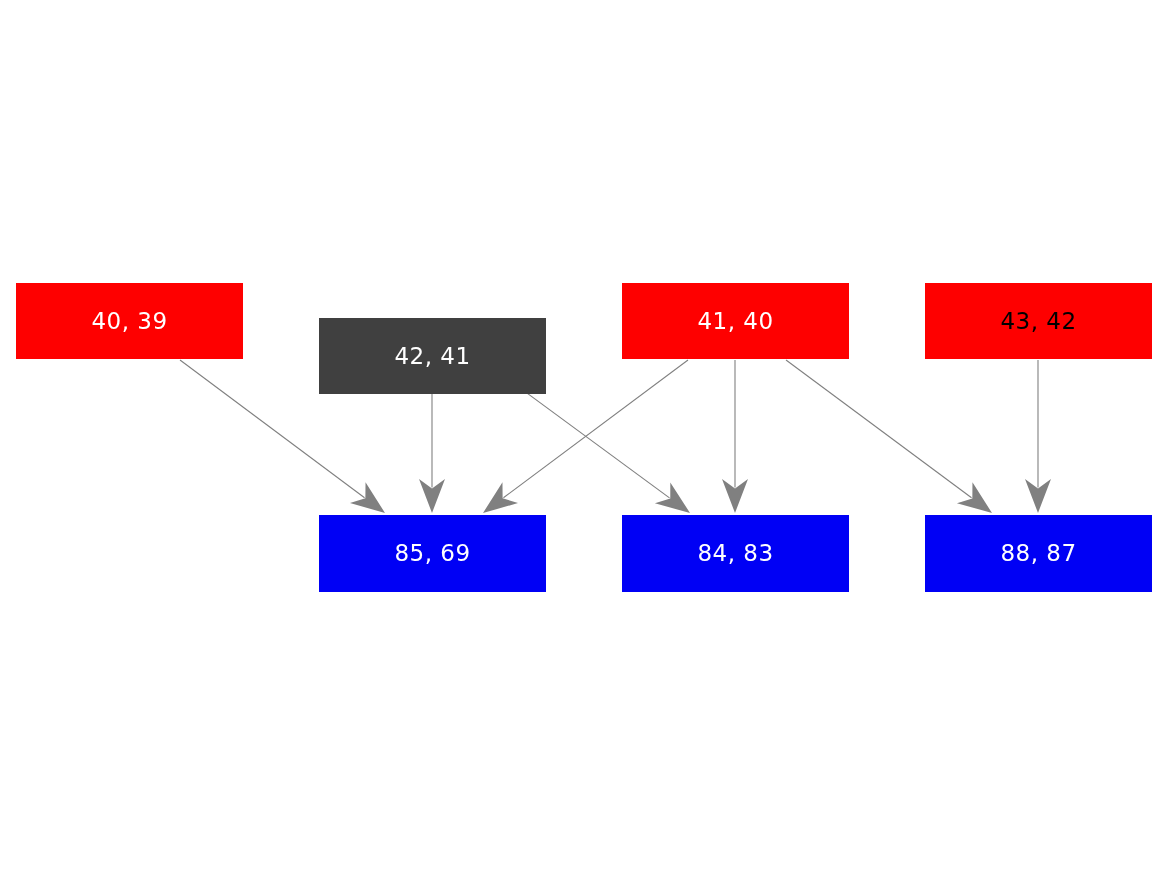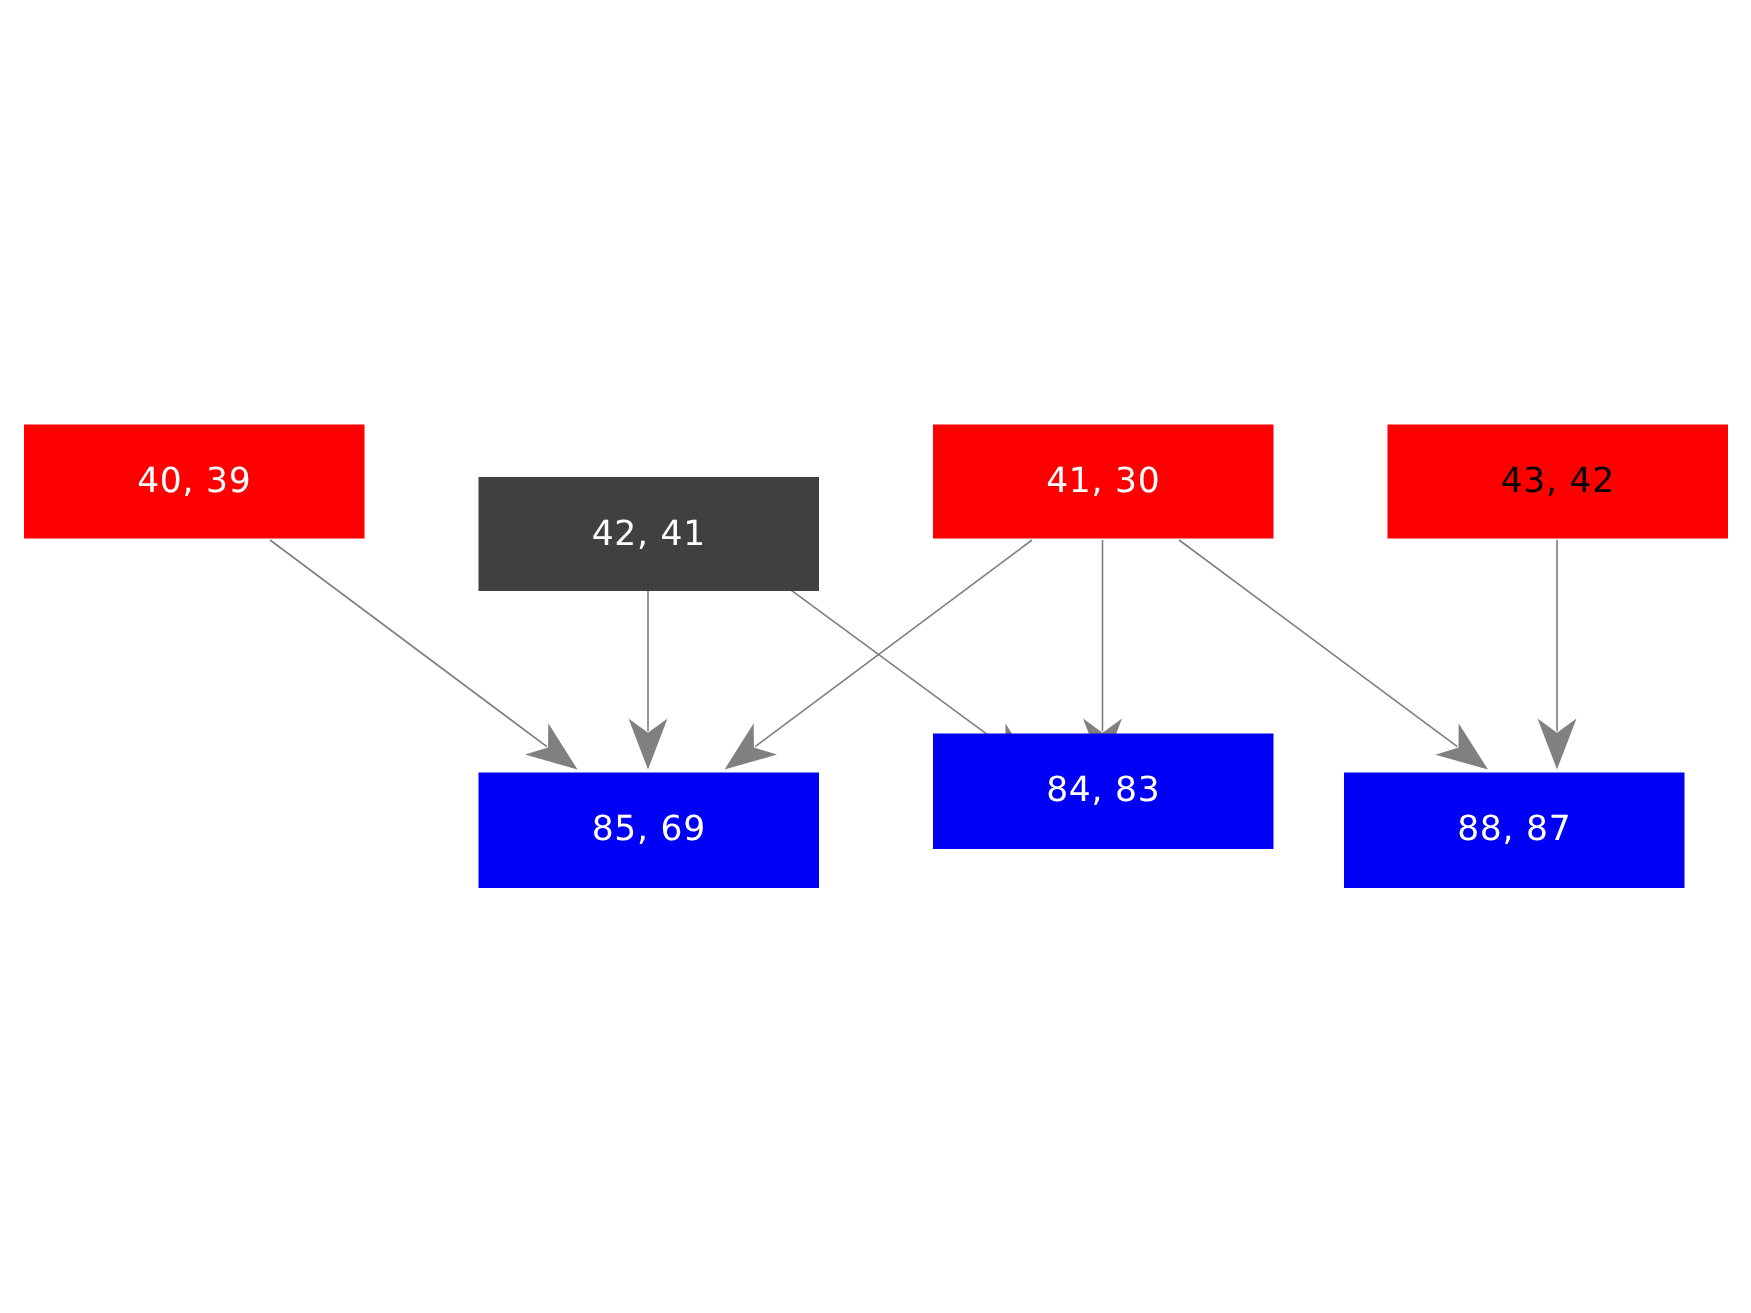--- a/index.html
+++ b/index.html
@@ -78,29 +78,29 @@
     </svg>
 
   <div id="node-layer">
       <div class="node" style="left: 16px; top: 283px; width: 227px; height: 76px; background: rgb(254, 0, 0); color: rgb(255, 255, 255);">
         <span class="node-label">40, 39</span>
       </div>
       <div class="node" style="left: 319px; top: 283px; width: 227px; height: 76px; background: #404040; color: rgb(255, 255, 255); margin-top: 35px;">
         <span class="node-label">42, 41</span>
       </div>
       <div class="node" style="left: 622px; top: 283px; width: 227px; height: 76px; background: rgb(254, 0, 0); color: rgb(255, 255, 255);">
-        <span class="node-label">41, 30</span>
+        <span class="node-label">41, 40</span>
       </div>
       <div class="node" style="left: 925px; top: 283px; width: 227px; height: 76px; background: rgb(254, 0, 0); color: #000000;">
         <span class="node-label">43, 42</span>
       </div>
       <div class="node" style="left: 319px; top: 515px; width: 227px; height: 77px; background: rgb(0, 0, 245); color: rgb(255, 255, 255);">
         <span class="node-label">85, 69</span>
       </div>
-      <div class="node" style="left: 622px; top: 489px; width: 227px; height: 77px; background: rgb(0, 0, 245); color: rgb(255, 255, 255);">
+      <div class="node" style="left: 622px; top: 515px; width: 227px; height: 77px; background: rgb(0, 0, 245); color: rgb(255, 255, 255);">
         <span class="node-label">84, 83</span>
       </div>
-      <div class="node" style="left: 896px; top: 515px; width: 227px; height: 77px; background: rgb(0, 0, 245); color: rgb(255, 255, 255);">
+      <div class="node" style="left: 925px; top: 515px; width: 227px; height: 77px; background: rgb(0, 0, 245); color: rgb(255, 255, 255);">
         <span class="node-label">88, 87</span>
       </div>
     </div>
 
 </div>
 
 </body></html>

